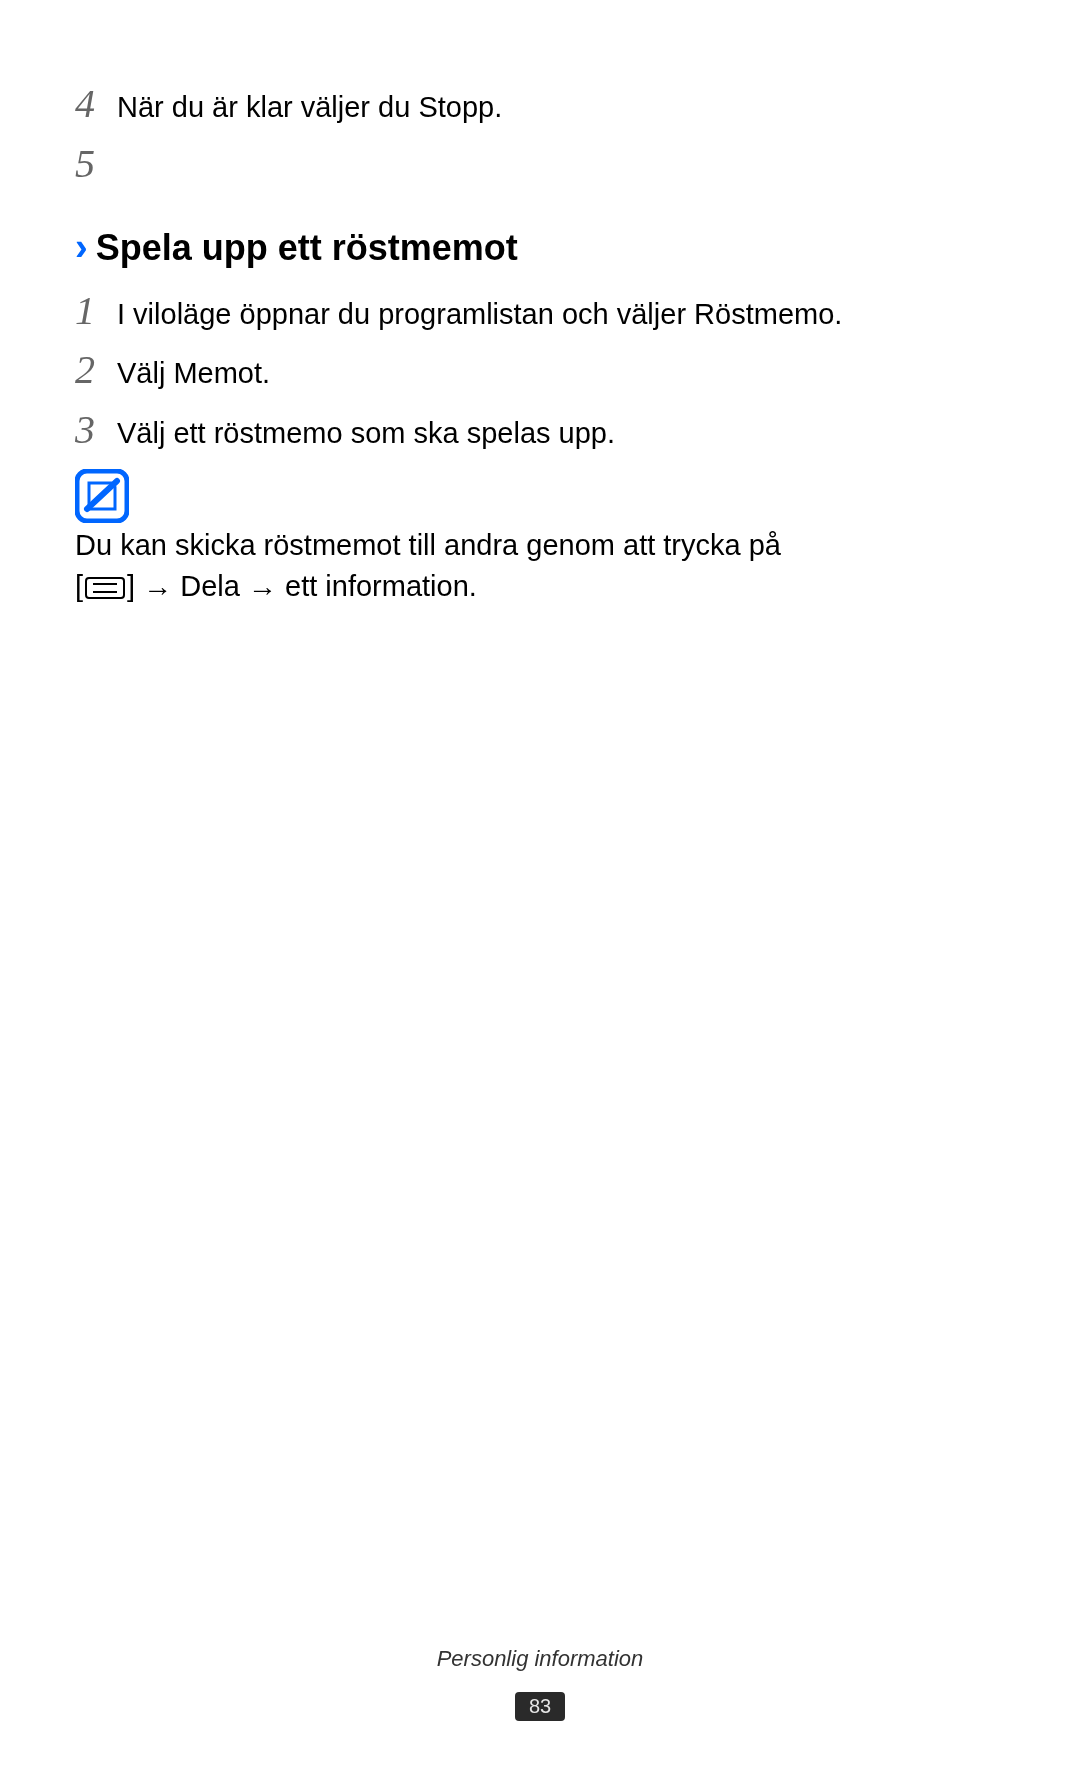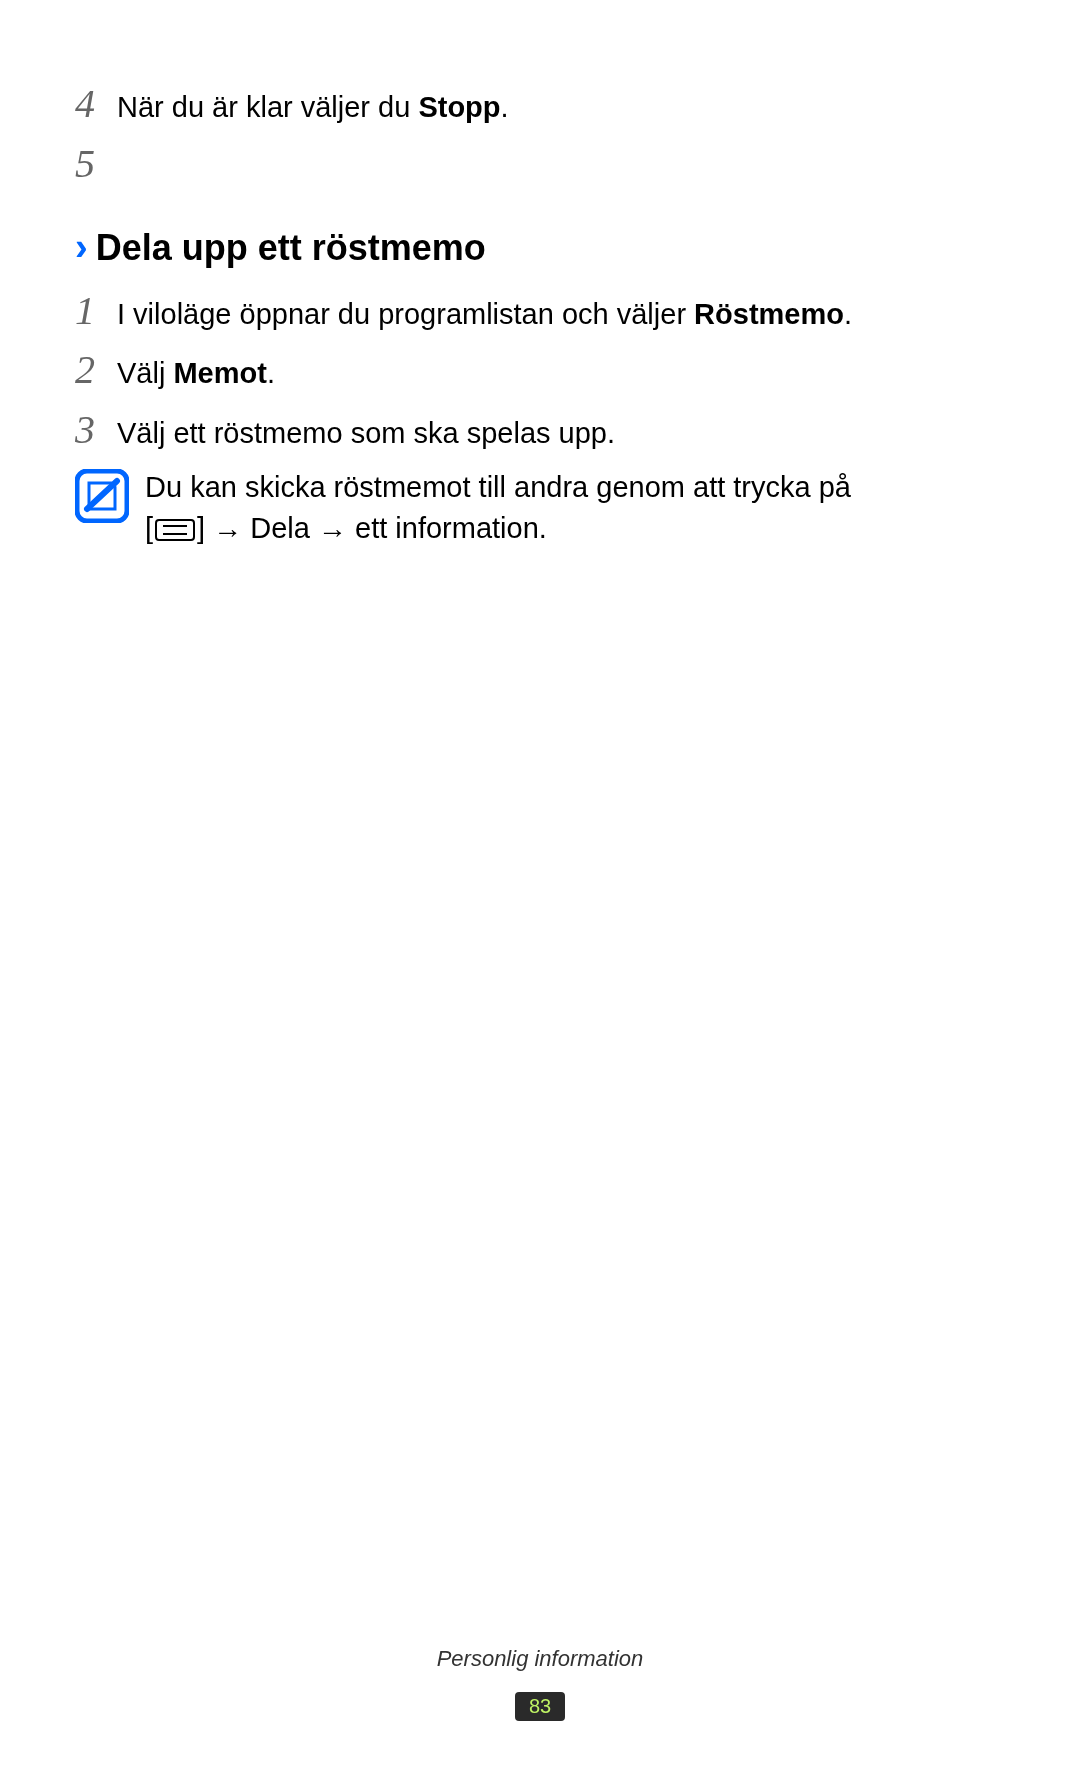--- a/index.html
+++ b/index.html
@@ -39,21 +39,21 @@
     }
     
     .step-text {
       font-size: 29px;
       line-height: 1.4;
       color: #000000;
       padding-top: 6px;
     }
     
     .step-text .bold {
-      font-weight: 700;
+      font-weight: 400;
     }
     
     .section-heading {
       display: flex;
       align-items: baseline;
       margin-top: 40px;
       margin-bottom: 18px;
     }
     
     .chevron {
@@ -67,20 +67,21 @@
     .heading-text {
       font-size: 36px;
       font-weight: 700;
       color: #000000;
     }
     
     .note-block {
       display: flex;
       align-items: flex-start;
       margin-top: 8px;
+      flex-direction: column;
     }
     
     .note-icon {
       width: 54px;
       height: 54px;
       flex-shrink: 0;
       margin-right: 16px;
       margin-top: 4px;
     }
     
@@ -114,21 +115,21 @@
     .footer-label {
       font-style: italic;
       font-size: 22px;
       color: #333333;
       margin-bottom: 20px;
     }
     
     .page-number-badge {
       display: inline-block;
       background: #2a2a2a;
-      color: #bef264;
+      color: #e5e5e5;
       font-size: 20px;
       padding: 3px 14px;
       border-radius: 4px;
     }
   </style>
 </head>
 <body>
 
 <div class="page-content">
 
@@ -138,21 +139,21 @@
       <span><span>När du är klar väljer du </span><span class="bold">Stopp</span><span>.</span></span><br>
     </div>
   </div>
 
   <div class="numbered-step">
     <div class="step-number">5</div>
   </div>
 
   <div class="section-heading">
     <span class="chevron">›</span>
-    <span class="heading-text">Dela upp ett röstmemo</span>
+    <span class="heading-text">Spela upp ett röstmemot</span>
   </div>
 
   <div class="numbered-step">
     <div class="step-number">1</div>
     <div class="step-text">
       <span><span>I viloläge öppnar du programlistan och väljer </span><span class="bold">Röstmemo</span><span>.</span></span>
     </div>
   </div>
 
   <div class="numbered-step">

